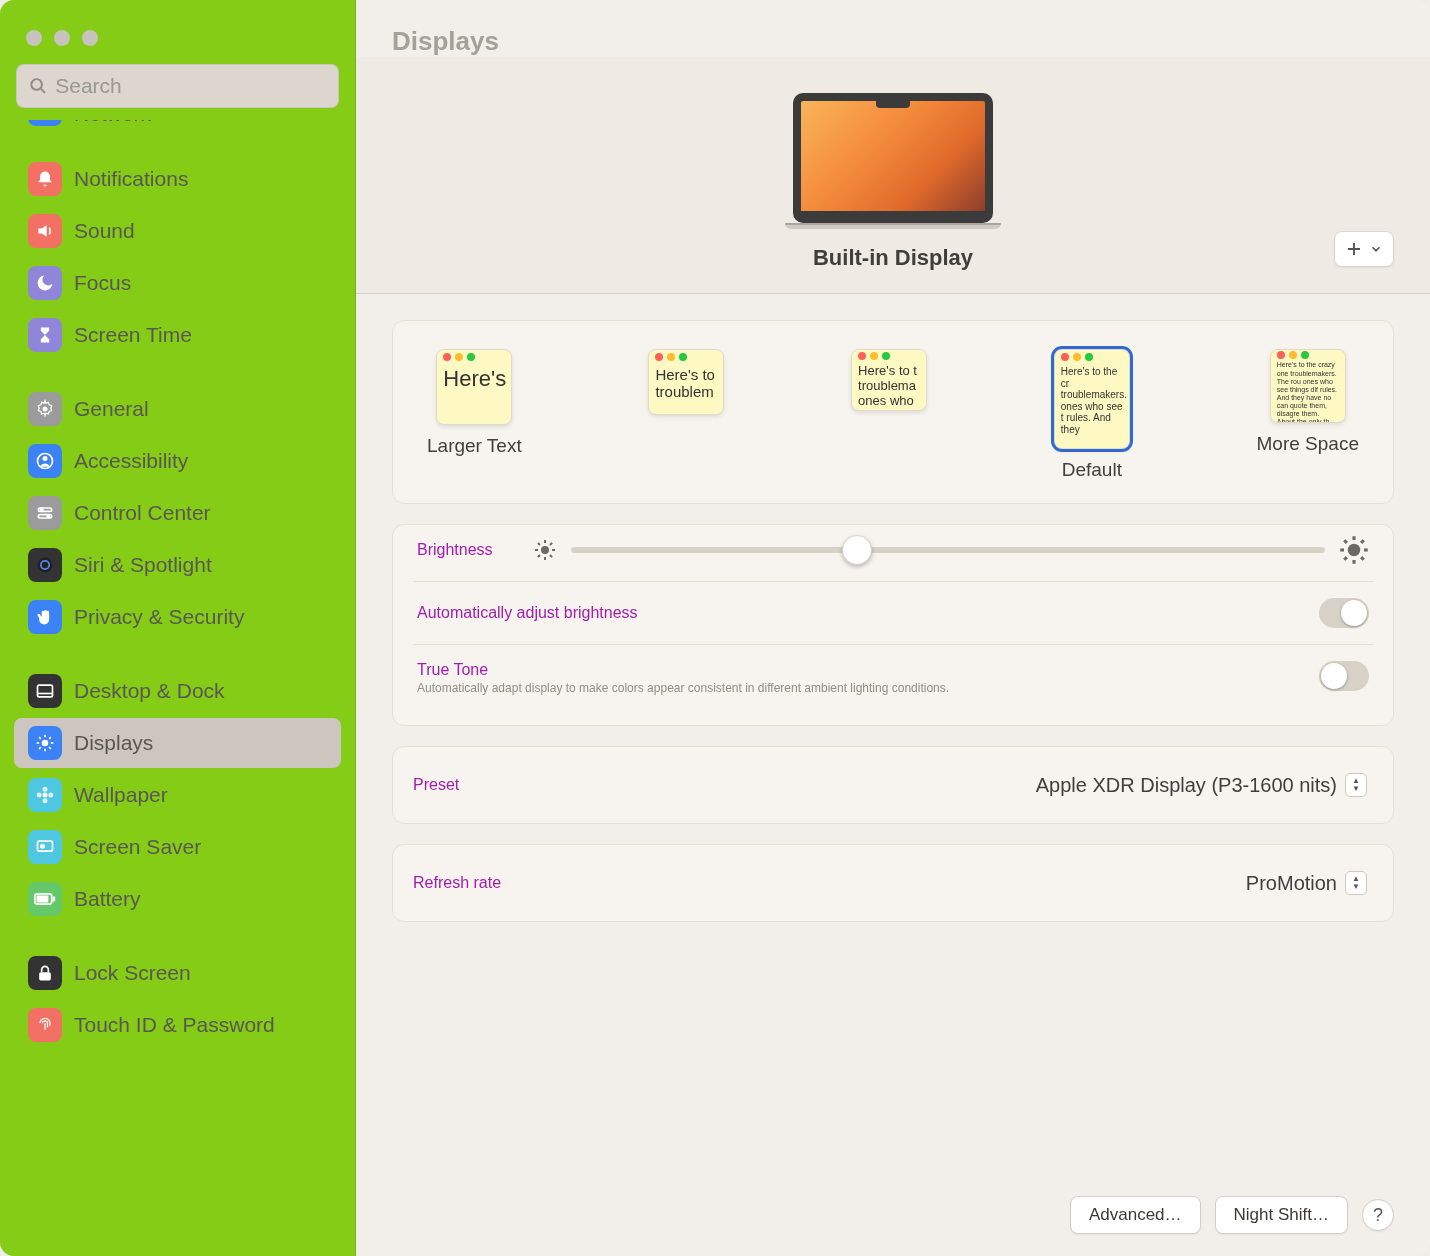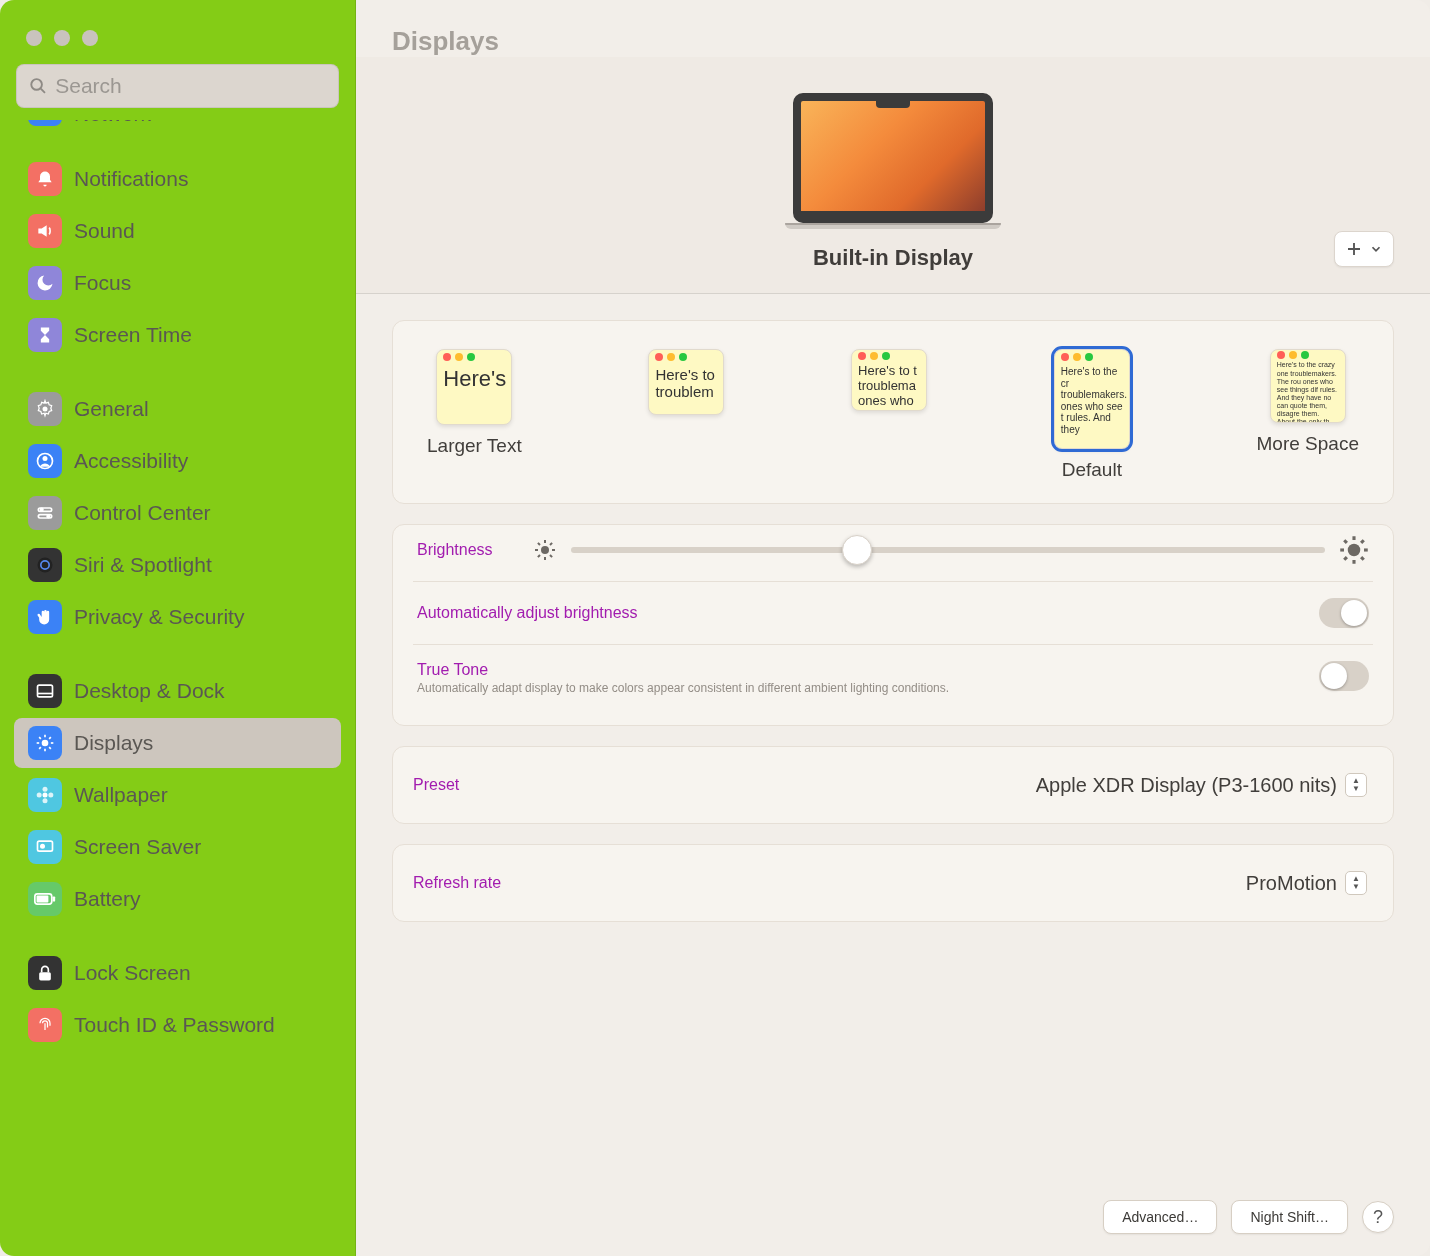--- a/index.html
+++ b/index.html
@@ -147,21 +147,21 @@
   display: flex; flex-direction: column; align-items: center; justify-content: center;
   font-size: 8px; color: #555; line-height: 1;
 }
 
 
 .footer {
   padding: 12px 36px 22px 36px; display: flex; justify-content: flex-end; gap: 14px; align-items: center;
 }
 .btn {
   background: #fff; border: 1px solid #d7cfc4; border-radius: 8px;
-  padding: 8px 18px; font-size: 14px; color: #3c3a37;
+  padding: 8px 18px; font-size: 17px; color: #3c3a37;
   box-shadow: 0 1px 2px rgba(0,0,0,0.06);
 }
 .help {
   width: 32px; height: 32px; border-radius: 50%; background: #fff;
   border: 1px solid #d7cfc4; display: flex; align-items: center; justify-content: center;
   font-size: 18px; color: #555; box-shadow: 0 1px 2px rgba(0,0,0,0.06);
 }
 </style>
 </head>
 <body>

